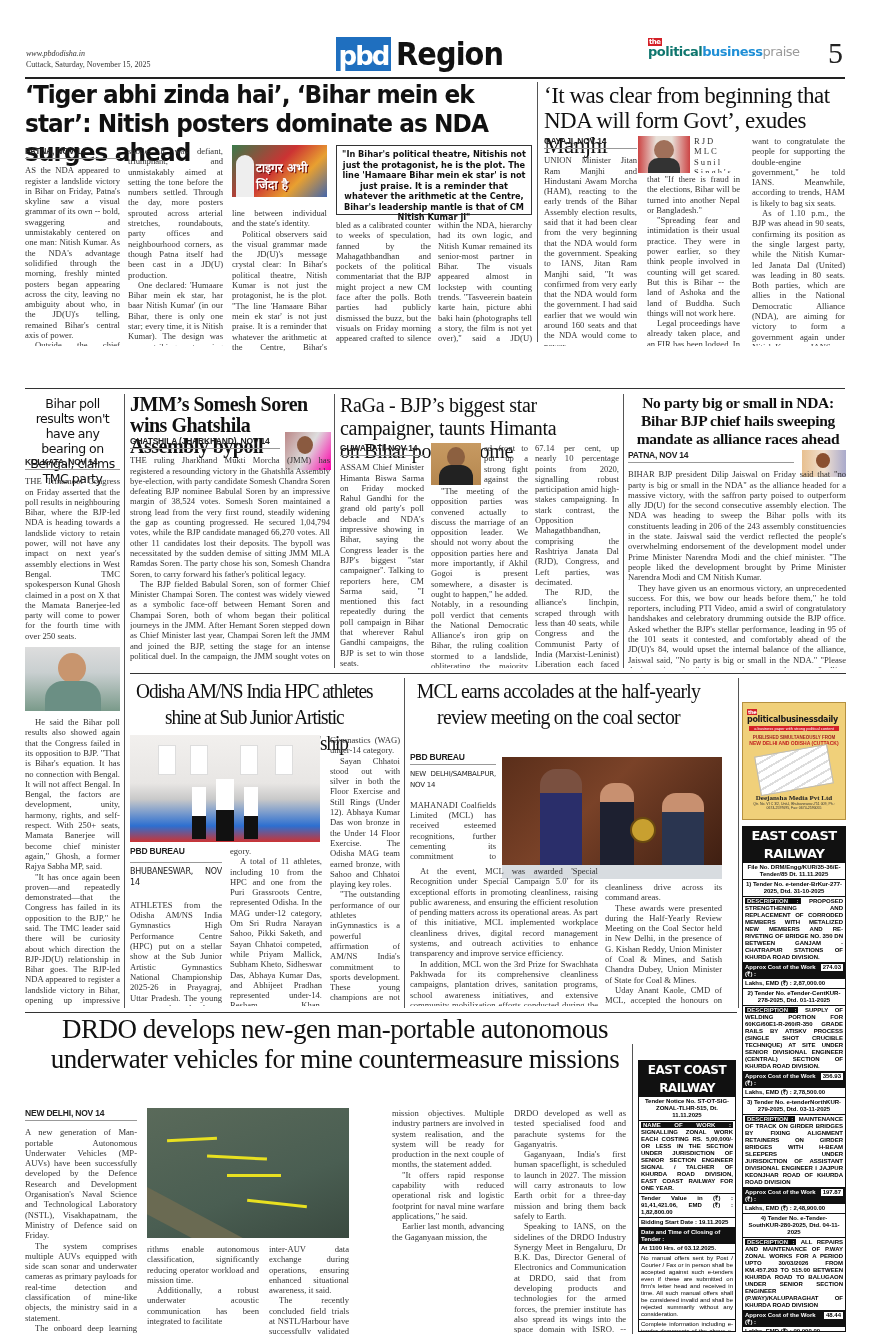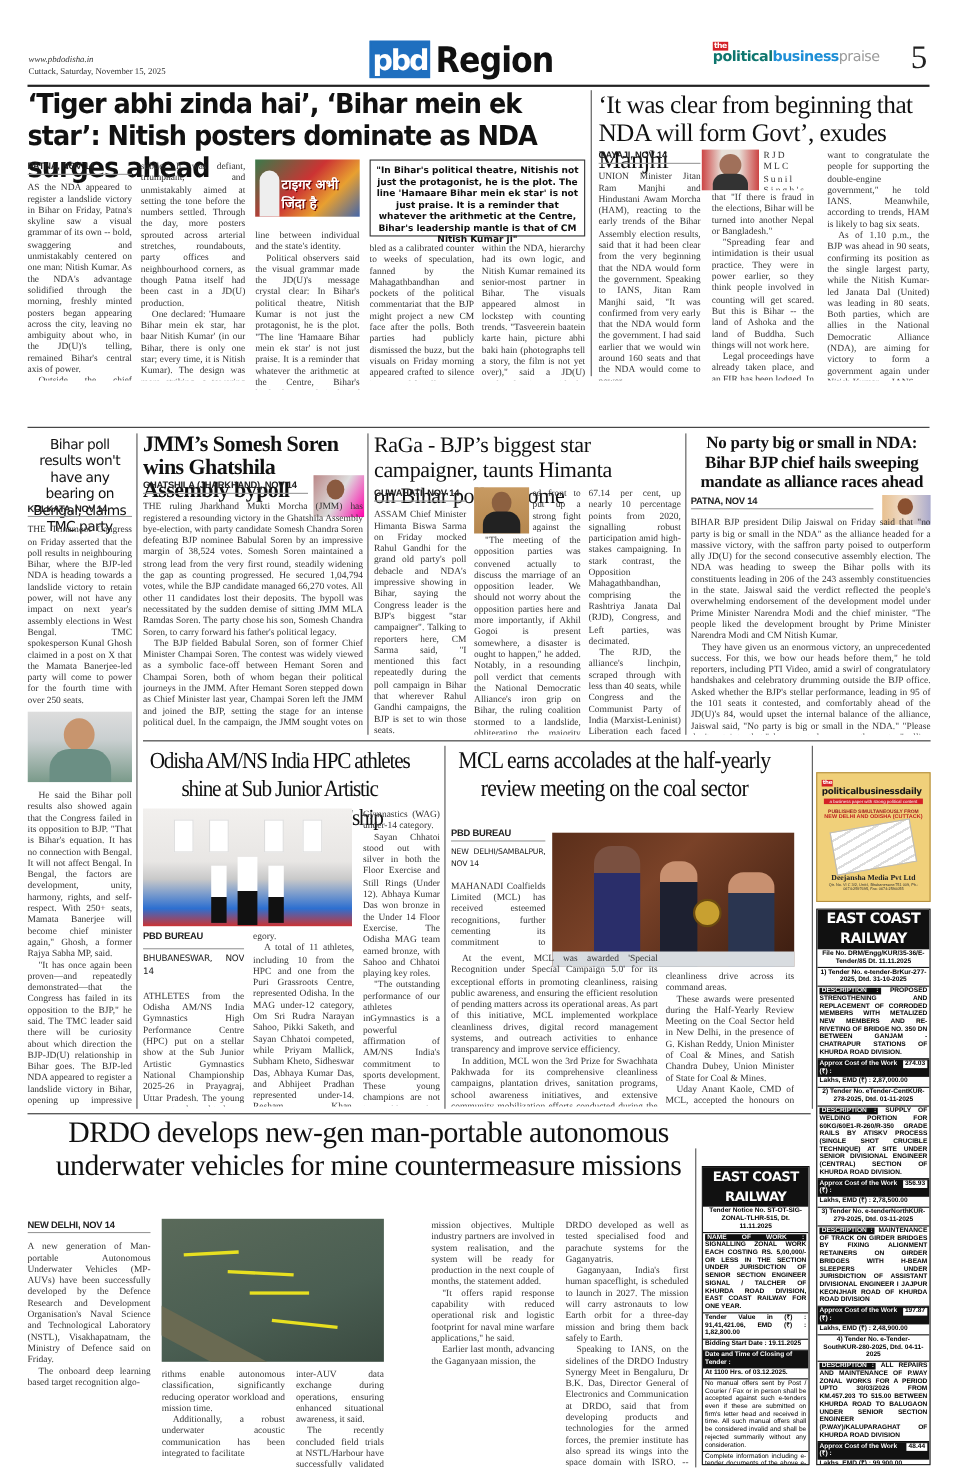--- a/index.html
+++ b/index.html
@@ -241,20 +241,21 @@
   <div class="p" style="font-weight:bold">Lakhs, EMD (₹) : 99,900.00</div>
 
 </div>
 
 <div class="hrule" style="left:25px;top:1012px;width:712px"></div>
 
 <div class="abs hd-serif" style="left:25px;top:1014px;width:620px;font-size:27px;line-height:30px;text-align:center;letter-spacing:-0.5px">DRDO develops new-gen man-portable autonomous underwater vehicles for mine countermeasure missions</div>
 <div class="abs serifbody" style="left:25px;top:1108px;width:112px;height:225px">
   <div class="dateline">NEW DELHI, NOV 14</div>
   <p class="first">A new generation of Man-portable Autonomous Underwater Vehicles (MP-AUVs) have been successfully developed by the Defence Research and Development Organisation's Naval Science and Technological Laboratory (NSTL), Visakhapatnam, the Ministry of Defence said on Friday.</p>
+  <p>The system comprises multiple AUVs equipped with side scan sonar and underwater cameras as primary payloads for real-time detection and classification of mine-like objects, the ministry said in a statement.</p>
   <p>The onboard deep learning based target recognition algo-</p>
 </div>
 <div class="photo" style="left:147px;top:1108px;width:202px;height:130px;background:linear-gradient(160deg,#5a6a5a 0%,#4a5e52 60%,#3a4a40 100%)">
   <div style="position:absolute;left:-20px;top:70px;width:140px;height:24px;background:#6a6a52;transform:rotate(28deg);transform-origin:left"></div>
   <div style="position:absolute;left:20px;top:30px;width:50px;height:3px;background:#e8e020;transform:rotate(-3deg)"></div>
   <div style="position:absolute;left:60px;top:48px;width:60px;height:3px;background:#e8e020;transform:rotate(3deg)"></div>
   <div style="position:absolute;left:80px;top:66px;width:54px;height:3px;background:#e8e020"></div>
   <div style="position:absolute;left:100px;top:94px;width:60px;height:3px;background:#e8e020;transform:rotate(6deg)"></div>
 </div>
 <div class="abs serifbody" style="left:147px;top:1244px;width:112px;height:90px">

